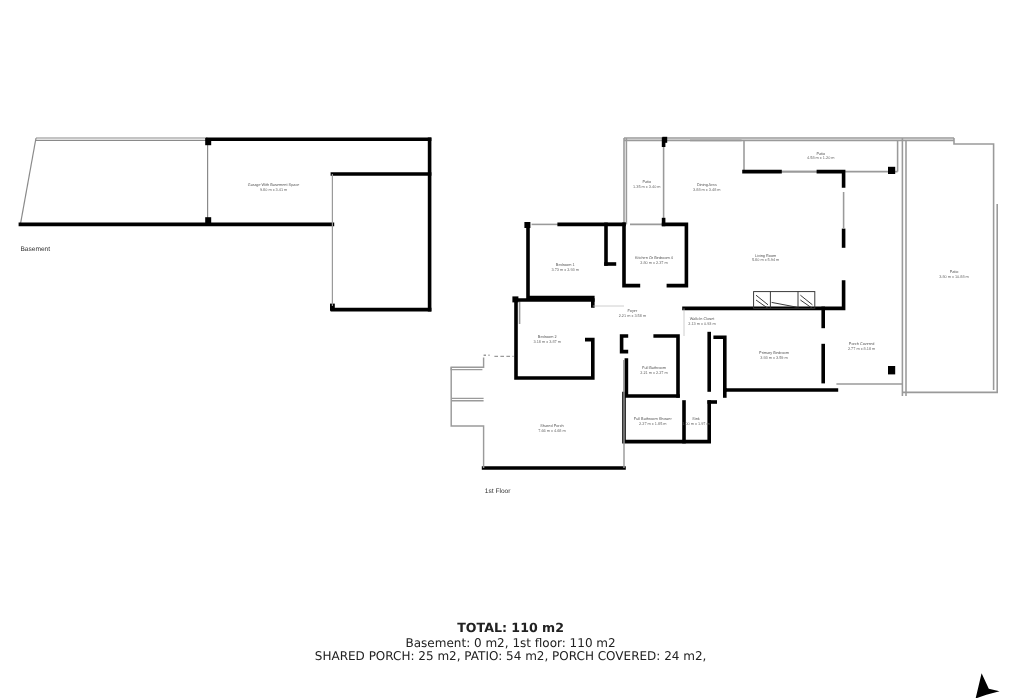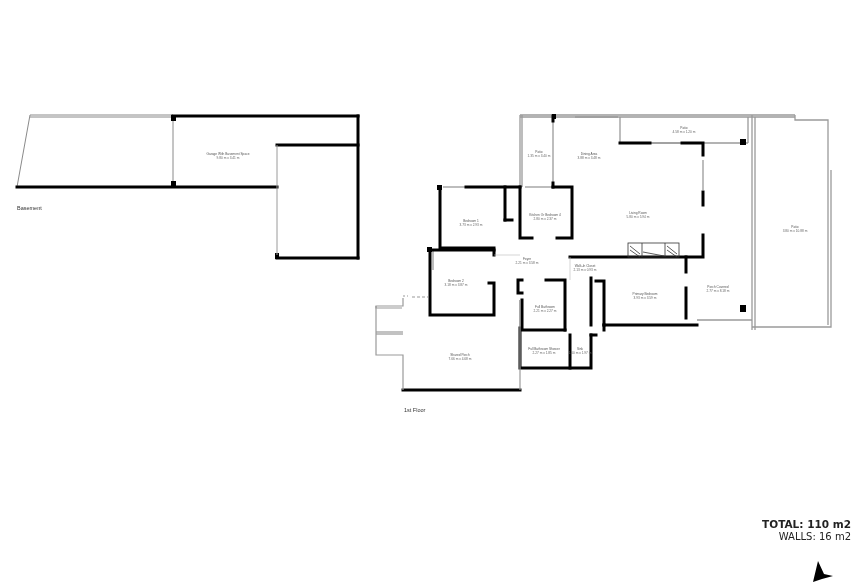--- a/index.html
+++ b/index.html
@@ -1,21 +1,21 @@
 <!DOCTYPE html>
 <html><head>
 <meta charset="utf-8">
 <style>
   html, body { margin: 0; padding: 0; background: #ffffff; }
   body { width: 851px; height: 582px; position: relative; overflow: hidden; font-family: "Liberation Sans", sans-serif; }
   #plan { position: absolute; left: 0; top: 0; width: 851px; height: 582px; }
   .floor-label { position: absolute; font-size: 5.5px; color: #333; }
   .room-label { position: absolute; font-size: 3.2px; color: #555; text-align: center; line-height: 1.3; transform: translate(-50%, -50%); white-space: nowrap; }
   .room-label .dim { display: block; color: #666; }
-  #summary { position: absolute; left: 0; right: 0; top: 519px; text-align: right; color: #222; font-size: 10px; line-height: 11.5px; font-family: "DejaVu Sans", sans-serif; }
+  #summary { position: absolute; left: 0; right: 0; top: 519px; text-align: center; color: #222; font-size: 10px; line-height: 11.5px; font-family: "DejaVu Sans", sans-serif; }
   #summary .total { font-weight: bold; font-size: 10.5px; }
   #compass { position: absolute; left: 805px; top: 558px; width: 30px; height: 24px; }
 </style>
 </head>
 <body>
 
 <svg id="plan" viewBox="0 0 851 582" xmlns="http://www.w3.org/2000/svg">
 
   <g>
 
@@ -211,18 +211,19 @@
   <span>Full Bathroom Shower</span>
   <span class="dim">2.27 m x 1.85 m</span>
 </div>
 <div class="room-label" style="left:580px; top:351px;">
   <span>Sink</span>
   <span class="dim">1.00 m x 1.97 m</span>
 </div>
 
 <div id="summary">
   <div class="total">TOTAL: 110 m2</div>
-  <div>WALLS: 16 m2</div>
+  <div>Basement: 0 m2, 1st floor: 110 m2</div>
+  <div>SHARED PORCH: 25 m2, PATIO: 54 m2, PORCH COVERED: 24 m2,</div>
 </div>
 
 <svg id="compass" viewBox="0 0 30 24" xmlns="http://www.w3.org/2000/svg">
   <polygon points="13,3 19,16 28,18 17,21 8,24" fill="#000"></polygon>
 </svg>
 
 </body></html>

